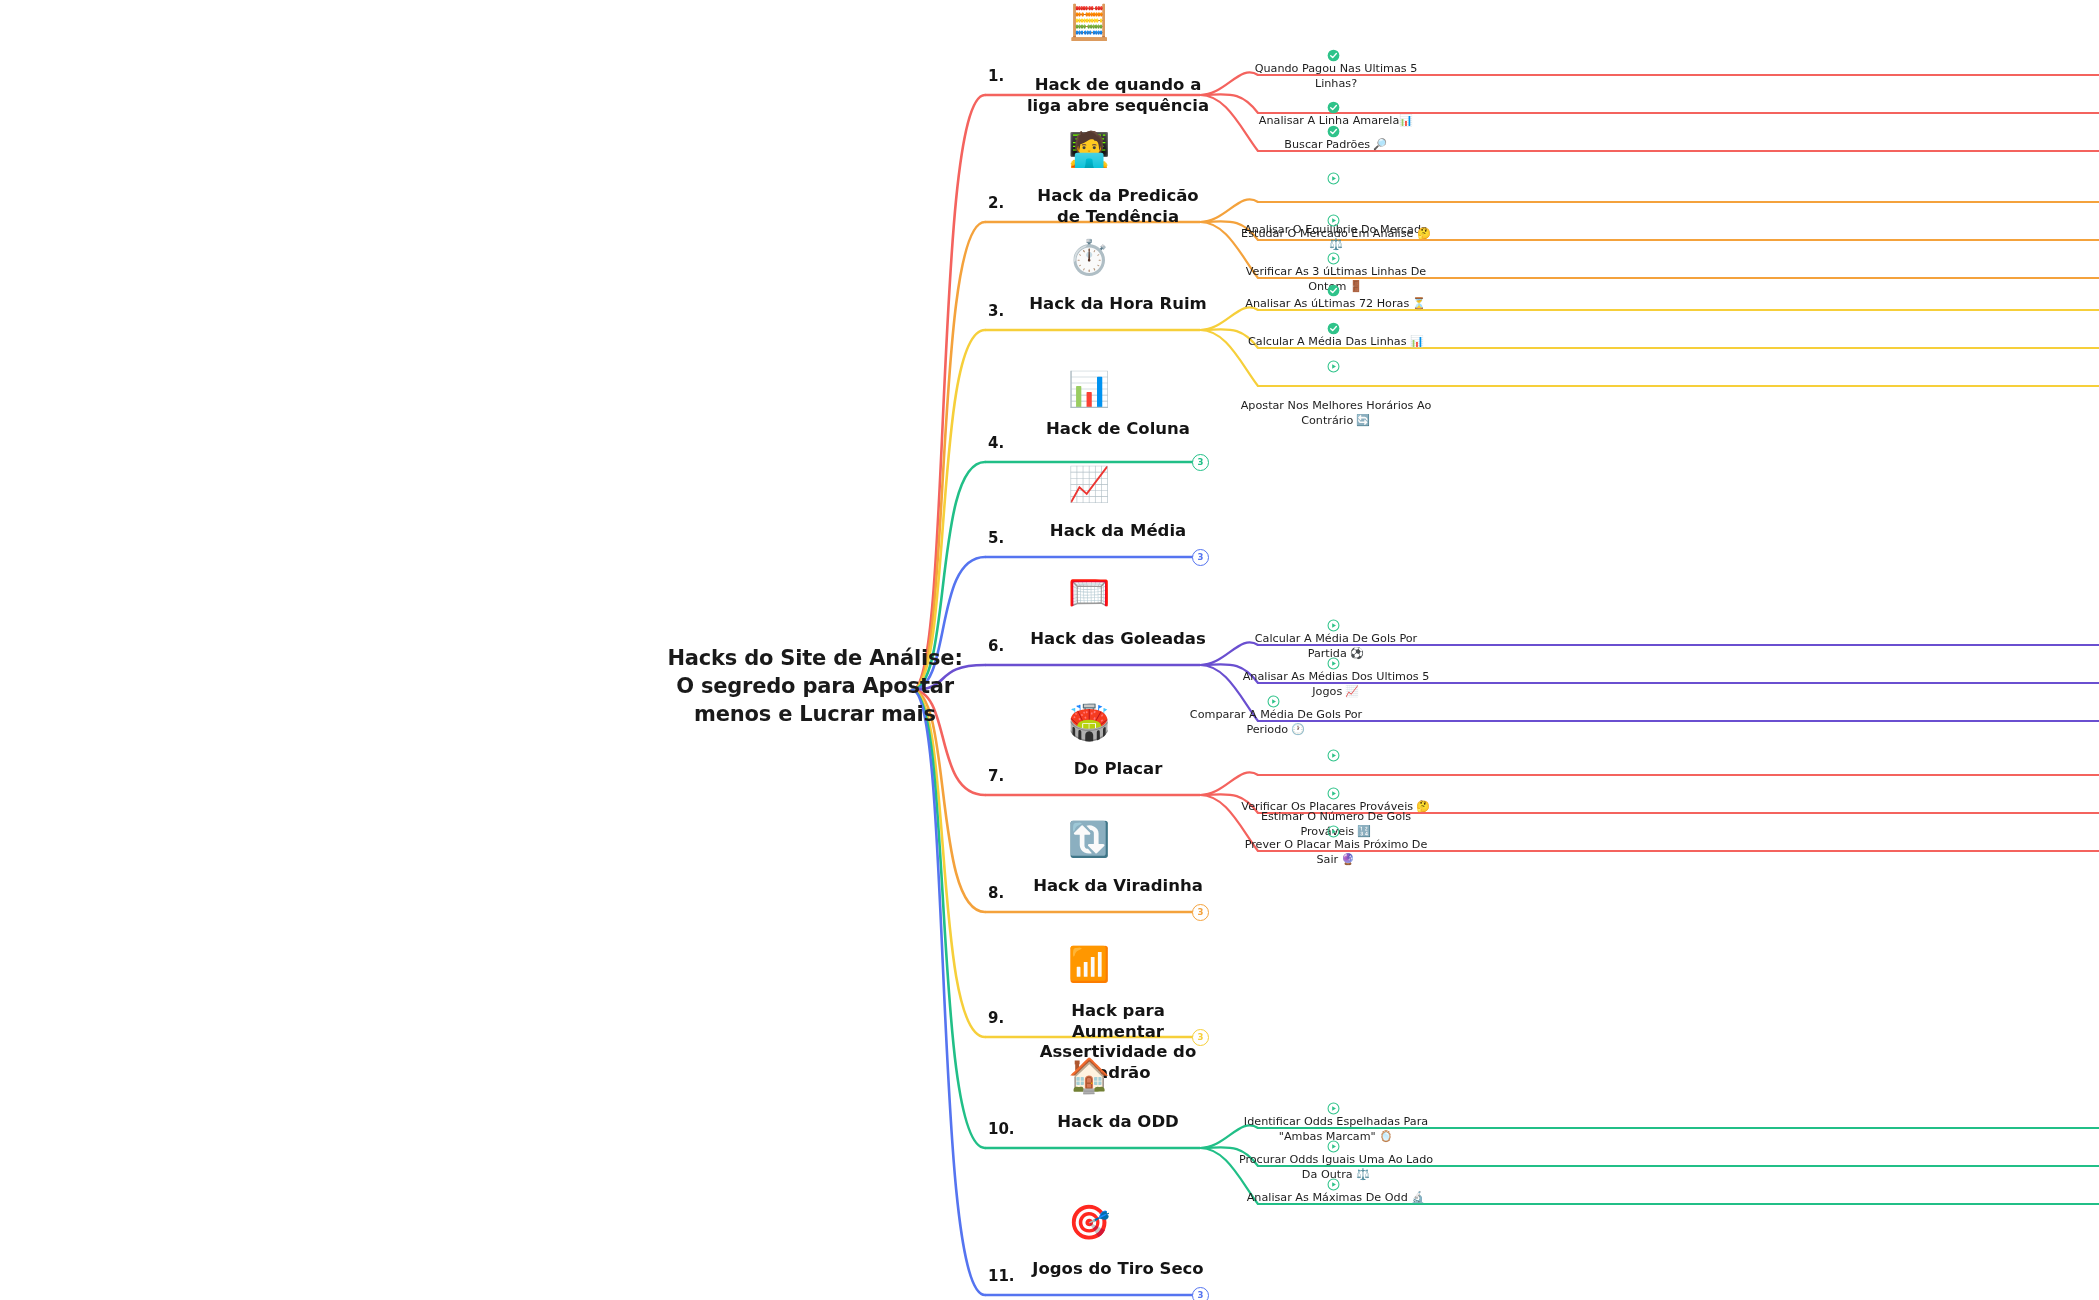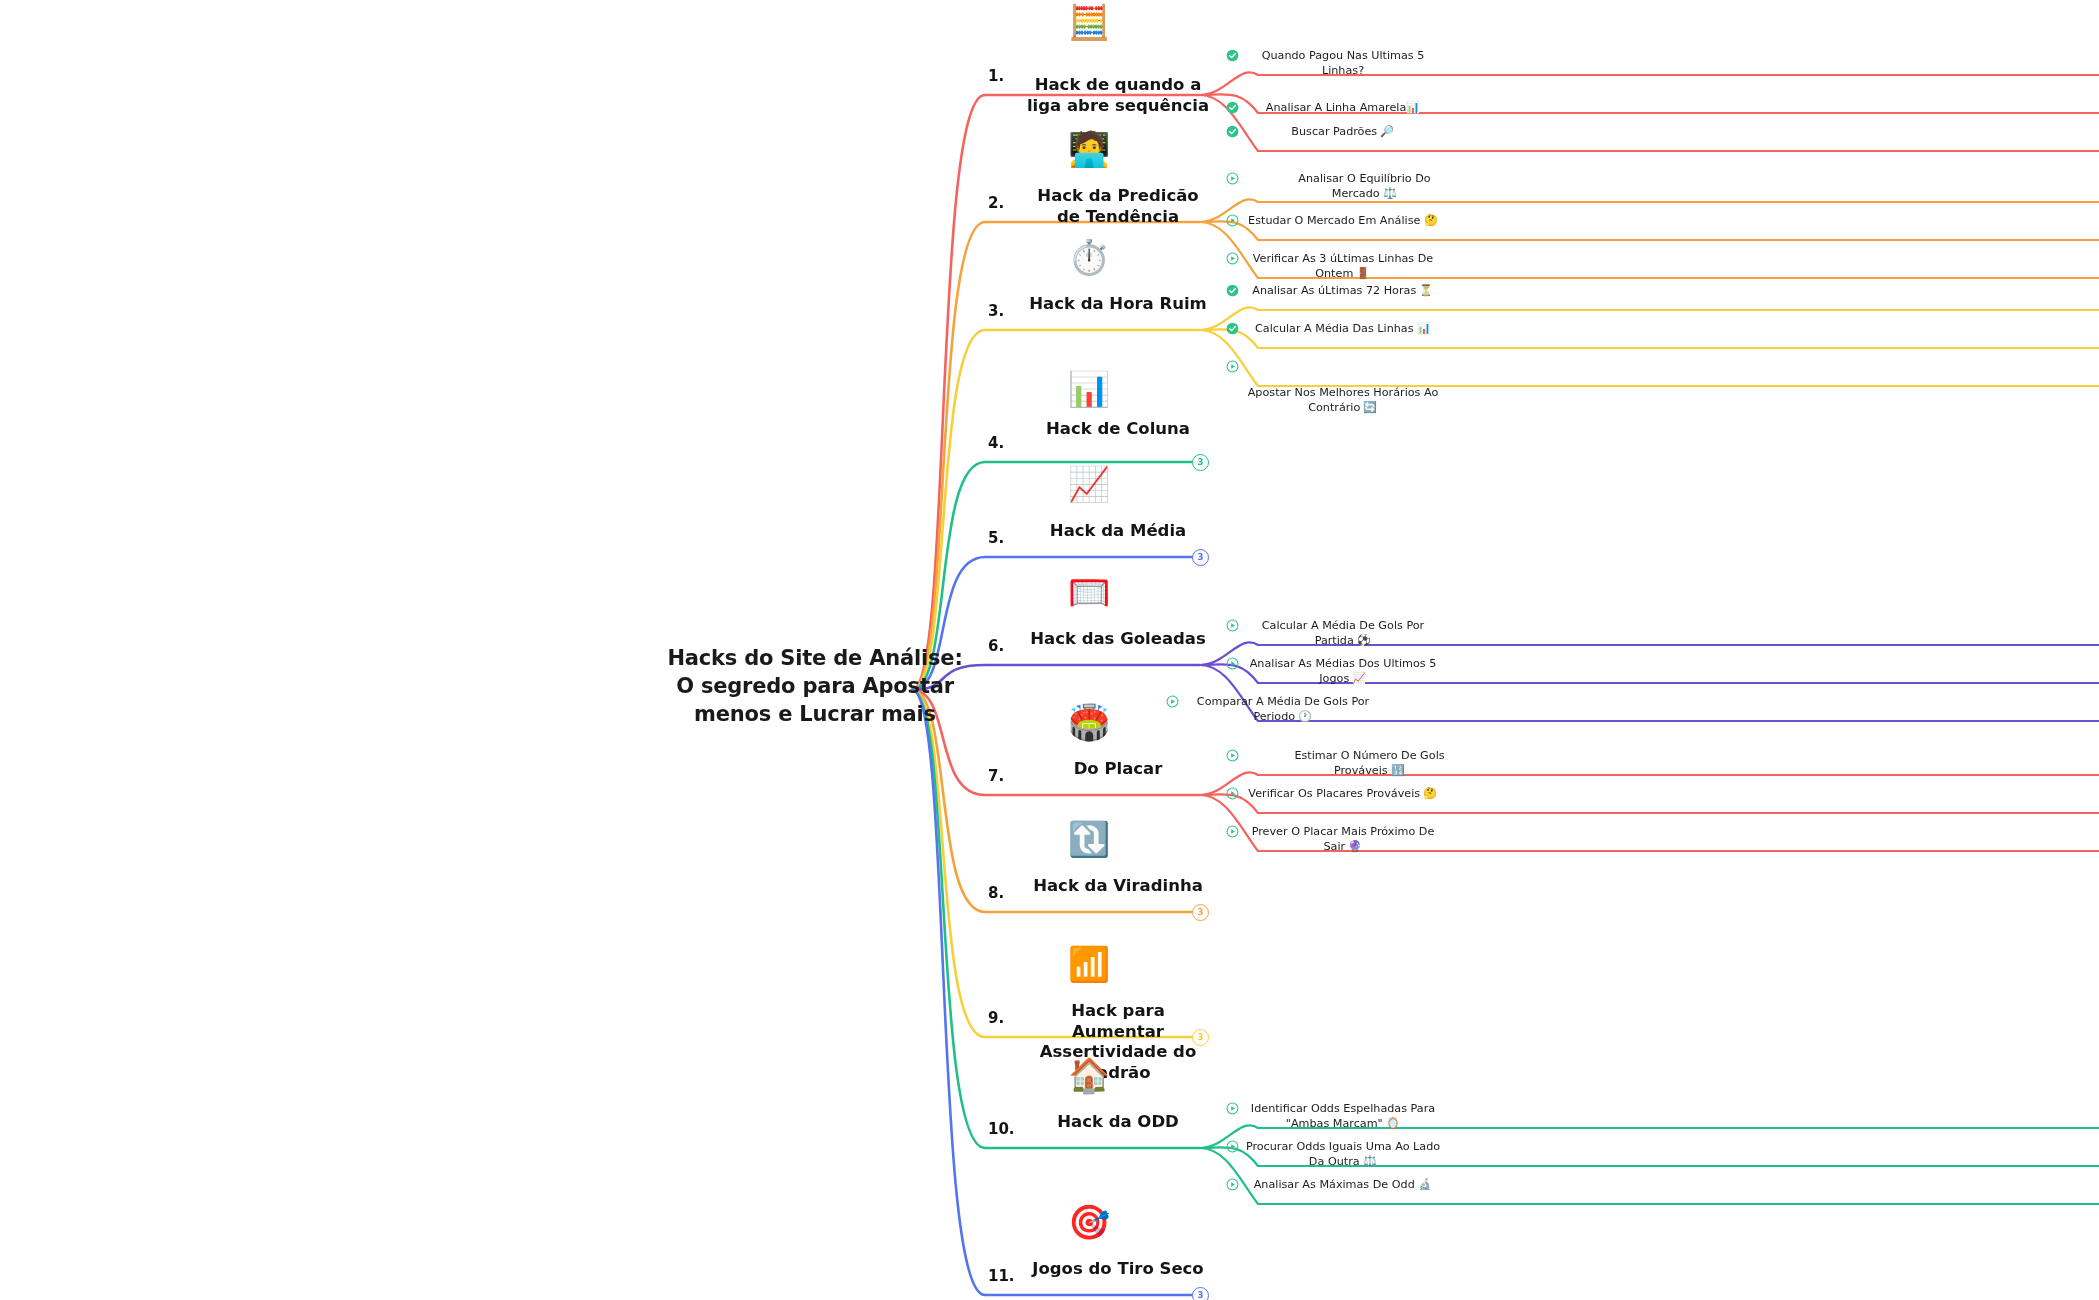--- a/index.html
+++ b/index.html
@@ -76,21 +76,22 @@
     line-height: 14px;
     text-align: center;
     color: #777;
     font-weight: 600;
   }
 
   
   .subitem {
     position: absolute;
     display: flex;
-    align-items: flex-start;
+    align-items: center;
+    flex-direction: column;
   }
   .sub-bullet {
     flex: 0 0 auto;
     width: 13px;
     height: 13px;
     margin-right: 6px;
   }
   .sub-bullet svg { display: block; width: 13px; height: 13px; }
   .sub-text {
     font-size: 11.2px;

